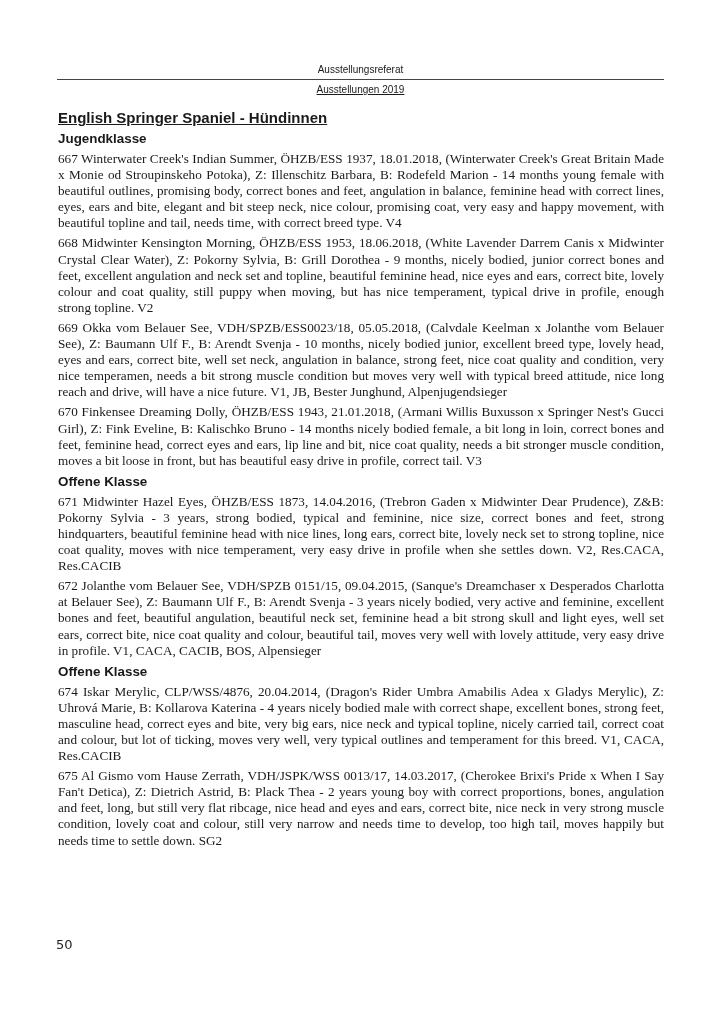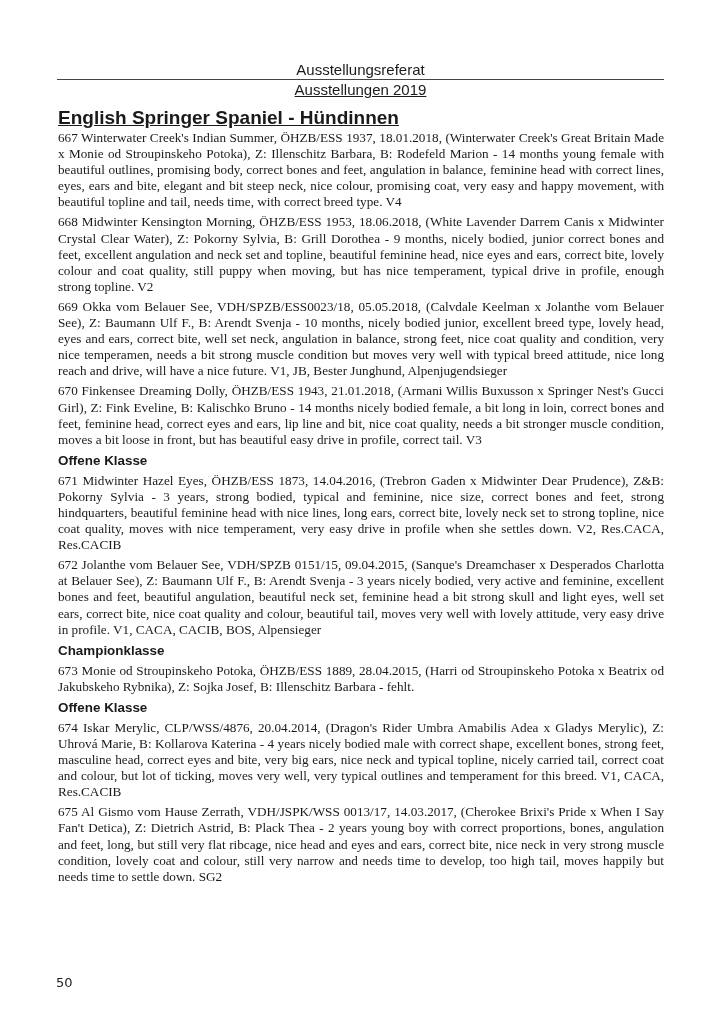--- a/index.html
+++ b/index.html
@@ -14,21 +14,21 @@
       overflow: hidden;
       color: #1a1a1a;
       font-family: "Liberation Sans", sans-serif;
     }
     .page-header {
       position: absolute;
       left: 57px;
       width: 607px;
       top: 61px;
       text-align: center;
-      font-size: 15px;
+      font-size: 10px;
       line-height: 17px;
     }
     .header-title {
       display: block;
       padding-bottom: 1px;
     }
     .header-rule {
       height: 0;
       border-top: 1.3px solid #444;
       margin: 0;
@@ -43,75 +43,72 @@
       left: 58px;
       top: 109px;
       width: 606px;
       font-size: 13.2px;
       line-height: 16.1px;
     }
     .breed-heading {
       font-weight: bold;
       text-decoration: underline;
       margin: 0 0 4px 0;
-      font-size: 19px;
+      font-size: 15px;
       line-height: 17px;
     }
     .class-heading {
       font-weight: bold;
       margin: 0 0 4px 0;
       font-size: 13.4px;
       line-height: 17px;
     }
     .entry {
       text-align: justify;
       margin: 0 0 4px 0;
       hyphens: manual;
       font-family: Liberation Serif, serif;
     }
     .page-number {
       position: absolute;
       left: 56px;
-      top: 975px;
+      top: 937px;
       font-family: "DejaVu Sans", sans-serif;
       font-size: 13px;
       color: #222;
     }
   </style>
 </head>
 <body>
 
 <div class="page-header">
   <span class="header-title">Ausstellungsreferat</span>
   <div class="header-rule"></div>
   <span class="header-subtitle">Ausstellungen 2019</span>
 </div>
 
 <div class="content">
 
   <div>
     <div class="breed-heading">English Springer Spaniel - Hündinnen</div>
 
     <div>
+      <div class="class-heading">Jugendklasse</div>
       <p class="entry">667 Winterwater Creek's Indian Summer, ÖHZB/ESS 1937, 18.01.2018, (Winterwater Creek's Great Britain Made x Monie od Stroupinskeho Potoka), Z: Illenschitz Barbara, B: Rodefeld Marion - 14 months young female with beautiful outlines, promising body, correct bones and feet, angulation in balance, feminine head with correct lines, eyes, ears and bite, elegant and bit steep neck, nice col­our, promising coat, very easy and happy movement, with beautiful topline and tail, needs time, with correct breed type. V4</p>
       <p class="entry">668 Midwinter Kensington Morning, ÖHZB/ESS 1953, 18.06.2018, (White Lavender Darrem Canis x Midwinter Crystal Clear Water), Z: Pokorny Sylvia, B: Grill Dorothea - 9 months, nicely bodied, junior correct bones and feet, excellent angulation and neck set and topline, beautiful feminine head, nice eyes and ears, correct bite, lovely colour and coat quality, still puppy when moving, but has nice temperament, typical drive in profile, enough strong topline. V2</p>
       <p class="entry">669 Okka vom Belauer See, VDH/SPZB/ESS0023/18, 05.05.2018, (Calvdale Keelman x Jolanthe vom Belauer See), Z: Baumann Ulf F., B: Arendt Svenja - 10 months, nicely bodied junior, excellent breed type, lovely head, eyes and ears, correct bite, well set neck, angulation in balance, strong feet, nice coat quality and condition, very nice temperamen, needs a bit strong muscle condition but moves very well with typical breed attitude, nice long reach and drive, will have a nice future. V1, JB, Bester Junghund, Alpenjugendsieger</p>
       <p class="entry">670 Finkensee Dreaming Dolly, ÖHZB/ESS 1943, 21.01.2018, (Armani Willis Buxusson x Springer Nest's Gucci Girl), Z: Fink Eveline, B: Kalischko Bruno - 14 months nicely bodied female, a bit long in loin, correct bones and feet, feminine head, correct eyes and ears, lip line and bit, nice coat quality, needs a bit stronger muscle condition, moves a bit loose in front, but has beautiful easy drive in profile, correct tail. V3</p>
     </div>
 
     <div>
       <div class="class-heading">Offene Klasse</div>
       <p class="entry">671 Midwinter Hazel Eyes, ÖHZB/ESS 1873, 14.04.2016, (Trebron Gaden x Midwinter Dear Pru­dence), Z&amp;B: Pokorny Sylvia - 3 years, strong bodied, typical and feminine, nice size, correct bones and feet, strong hindquarters, beautiful feminine head with nice lines, long ears, correct bite, lovely neck set to strong topline, nice coat quality, moves with nice temperament, very easy drive in profile when she settles down. V2, Res.CACA, Res.CACIB</p>
       <p class="entry">672 Jolanthe vom Belauer See, VDH/SPZB 0151/15, 09.04.2015, (Sanque's Dreamchaser x Des­perados Charlotta at Belauer See), Z: Baumann Ulf F., B: Arendt Svenja - 3 years nicely bodied, very active and feminine, excellent bones and feet, beautiful angulation, beautiful neck set, feminine head a bit strong skull and light eyes, well set ears, correct bite, nice coat quality and colour, beautiful tail, moves very well with lovely attitude, very easy drive in profile. V1, CACA, CACIB, BOS, Alpensieger</p>
     </div>
 
-    <div>
-      <div class="class-heading">Championklasse</div>
-      <p class="entry">673 Monie od Stroupinskeho Potoka, ÖHZB/ESS 1889, 28.04.2015, (Harri od Stroupinskeho Potoka x Beatrix od Jakubskeho Rybnika), Z: Sojka Josef, B: Illenschitz Barbara - fehlt.</p>
-    </div>
   </div>
 
   <div>
 
     <div>
       <div class="class-heading">Offene Klasse</div>
       <p class="entry">674 Iskar Merylic, CLP/WSS/4876, 20.04.2014, (Dragon's Rider Umbra Amabilis Adea x Gladys Merylic), Z: Uhrová Marie, B: Kollarova Katerina - 4 years nicely bodied male with correct shape, excellent bones, strong feet, masculine head, correct eyes and bite, very big ears, nice neck and typical topline, nicely carried tail, correct coat and colour, but lot of ticking, moves very well, very typical outlines and temperament for this breed. V1, CACA, Res.CACIB</p>
       <p class="entry">675 Al Gismo vom Hause Zerrath, VDH/JSPK/WSS 0013/17, 14.03.2017, (Cherokee Brixi's Pride x When I Say Fan't Detica), Z: Dietrich Astrid, B: Plack Thea - 2 years young boy with correct propor­tions, bones, angulation and feet, long, but still very flat ribcage, nice head and eyes and ears, cor­rect bite, nice neck in very strong muscle condition, lovely coat and colour, still very narrow and needs time to develop, too high tail, moves happily but needs time to settle down. SG2</p>
     </div>
   </div>

